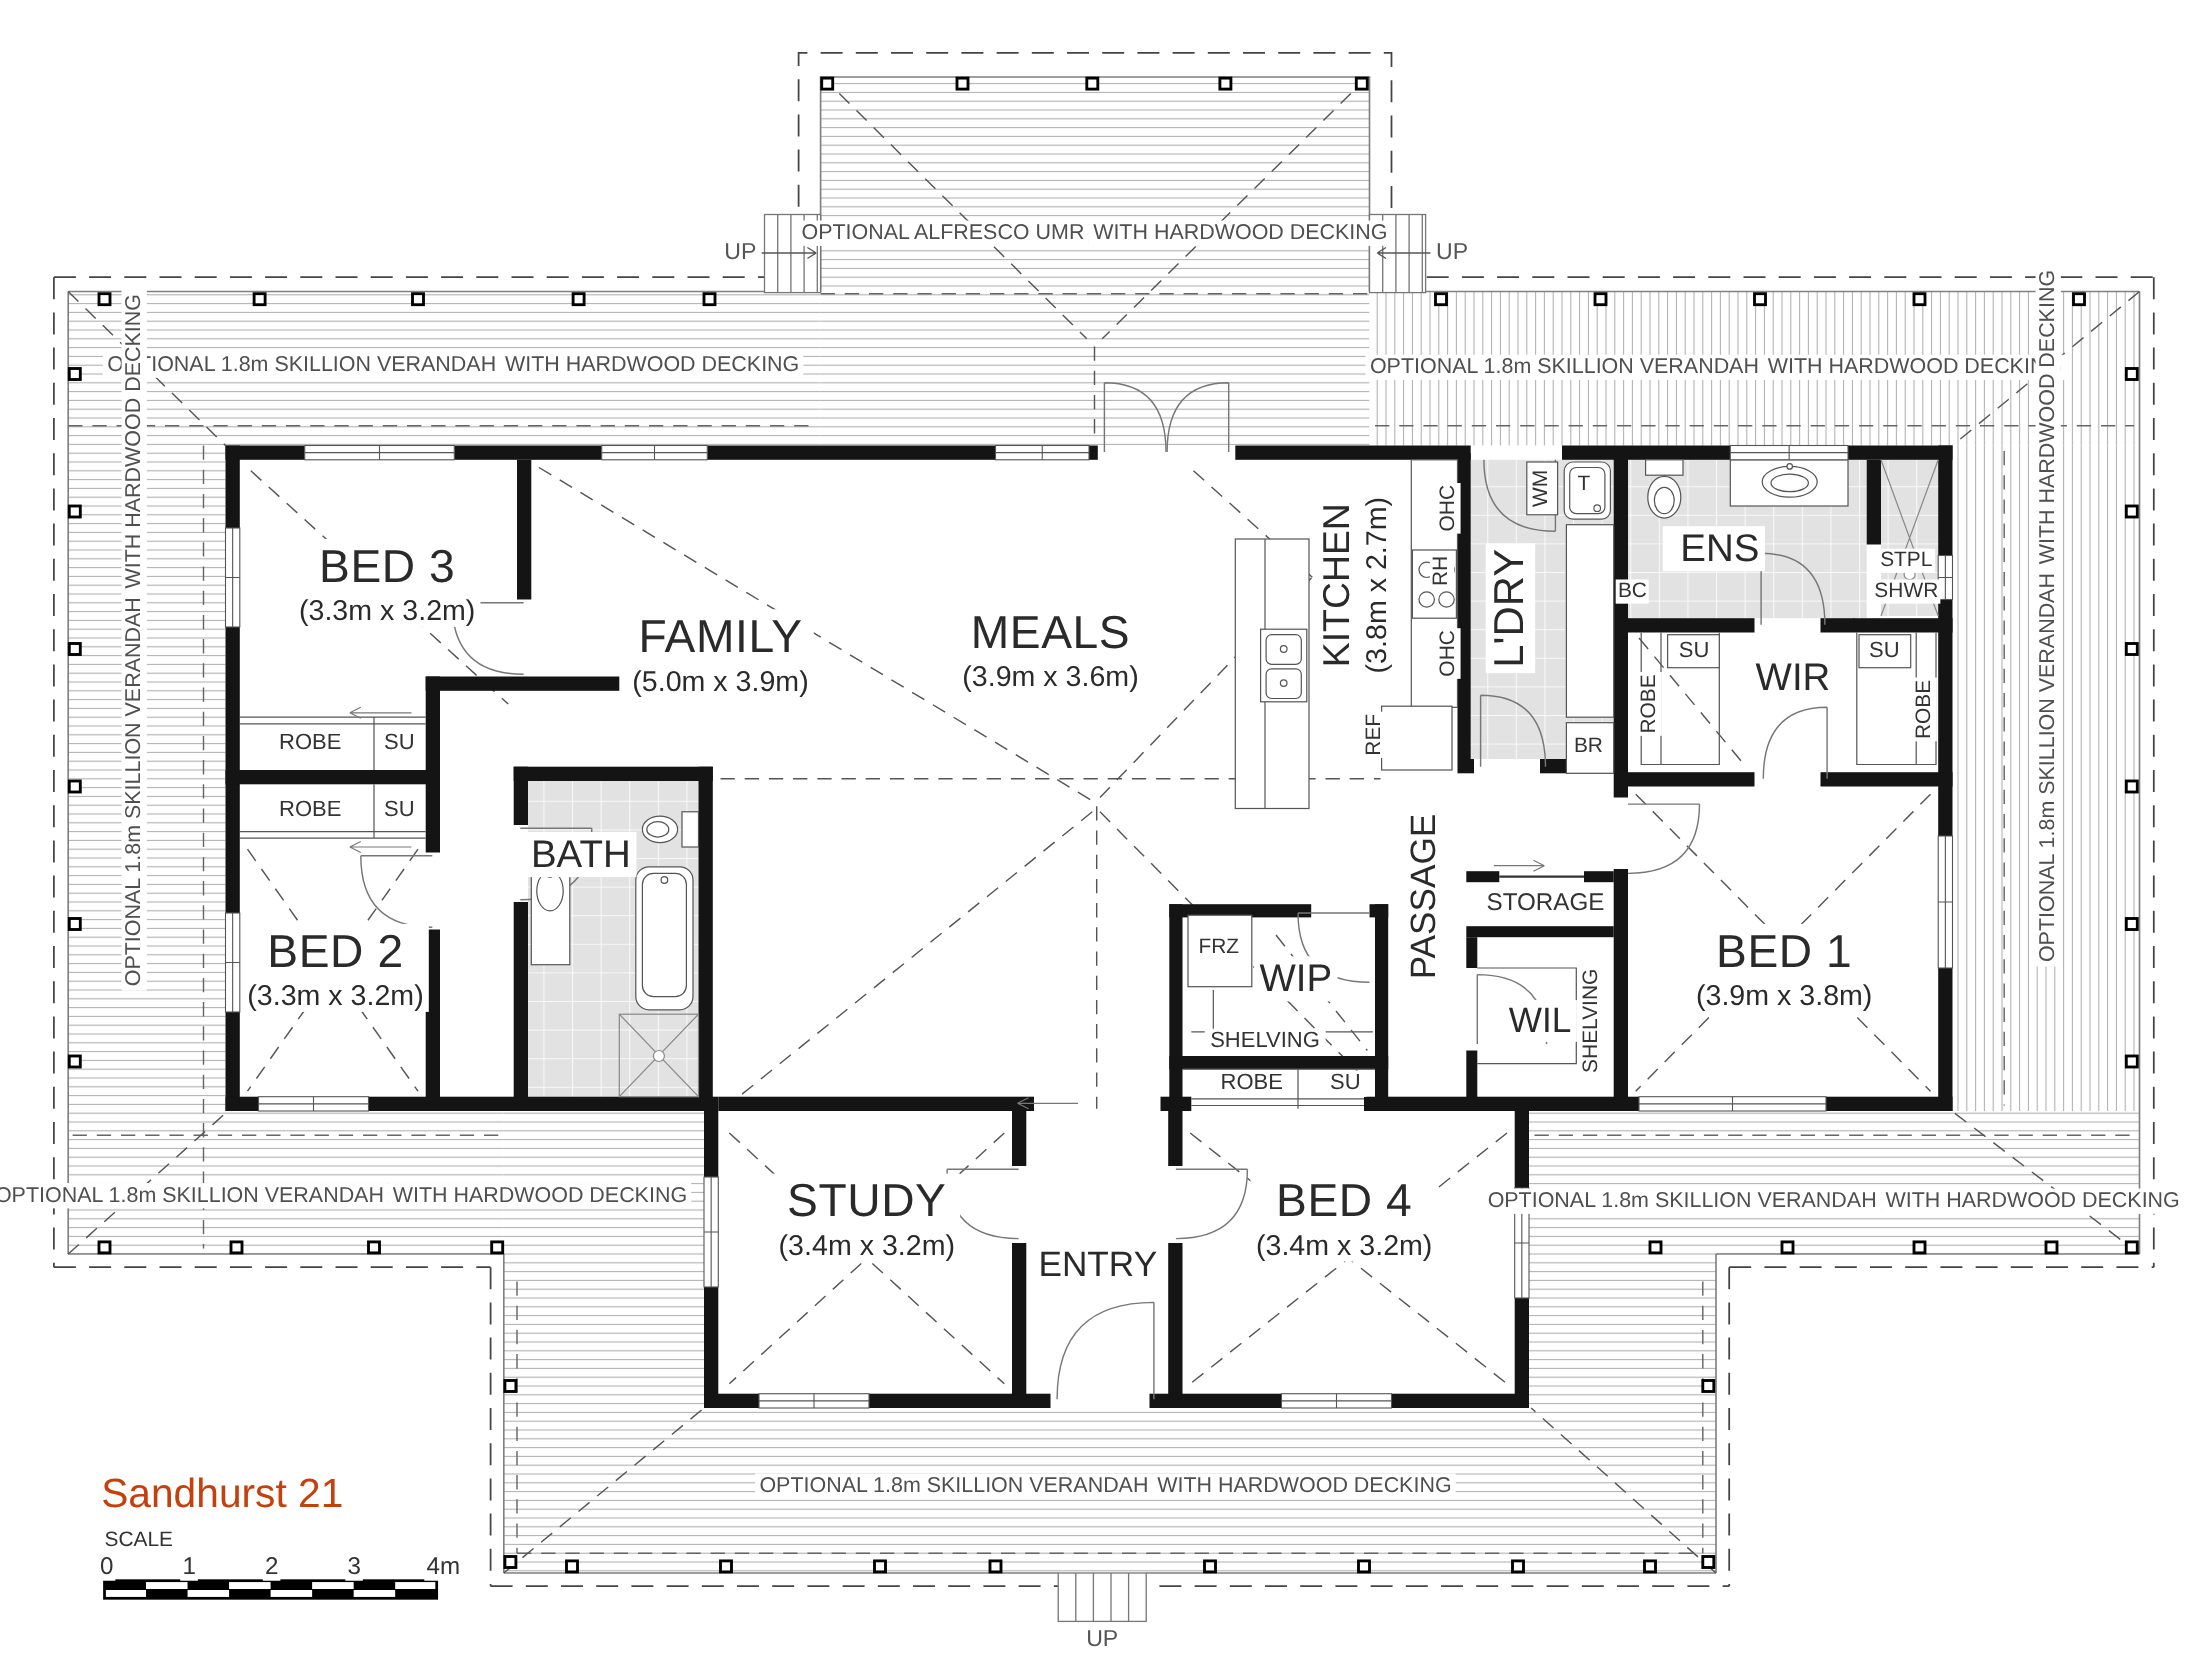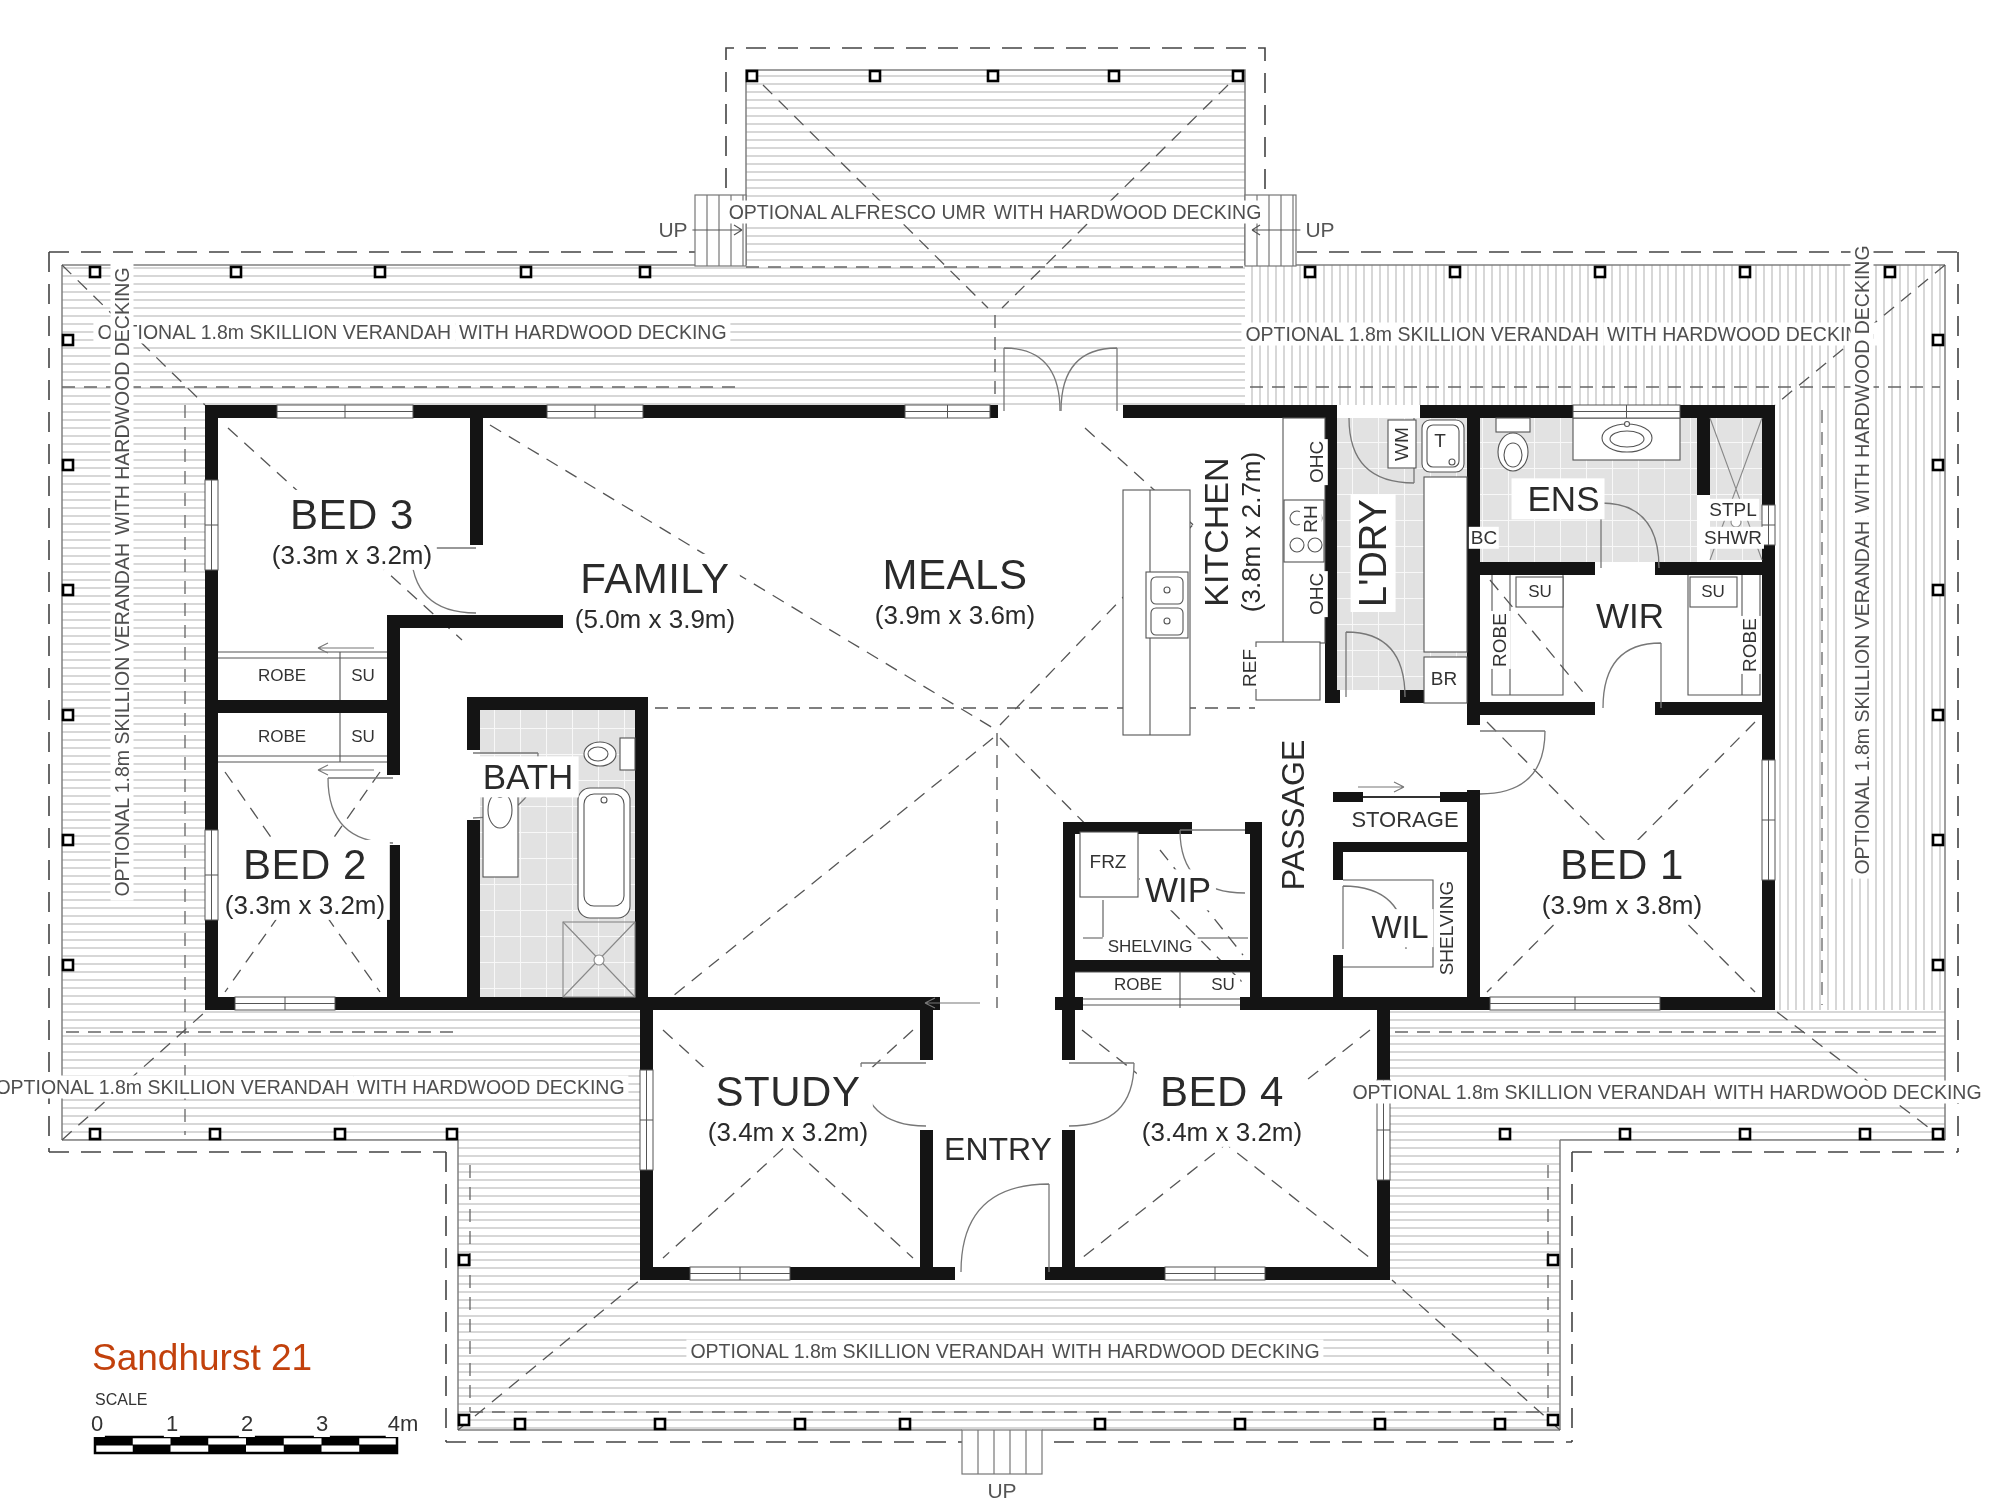--- a/index.html
+++ b/index.html
@@ -8,28 +8,28 @@
   .stage svg{position:absolute;left:0;top:0;}
   .lbl{position:absolute;transform:translate(-50%,-50%);white-space:nowrap;background:#fff;
        padding:0 5px;line-height:1.18;text-align:center;z-index:5;}
   .rot{transform:translate(-50%,-50%) rotate(-90deg);}
   .big{font-size:42px;letter-spacing:.5px;}
   .dims{font-size:26px;}
   .med{font-size:35px;}
   .md2{font-size:32px;}
   .kit{font-size:34px;}
   .ldy{font-size:38px;}
-  .sm{font-size:17px;color:#333;}
+  .sm{font-size:20px;color:#333;}
   .st{font-size:22px;color:#333;}
   .tiny{font-size:19px;color:#333;padding:0 2px;}
   .ver{font-size:19.5px;color:#4f4f4f;background:transparent;}
   .ver span{background:#fff;padding:0 4px;display:inline-block;}
   .up{font-size:21px;color:#555;}
   .title{position:absolute;transform:translateY(-50%);font-size:37px;color:#c2410c;background:#fff;z-index:5;}
-  .scaleword{position:absolute;transform:translateY(-50%);font-size:16px;color:#333;background:#fff;z-index:5;}
+  .scaleword{position:absolute;transform:translateY(-50%);font-size:19px;color:#333;background:#fff;z-index:5;}
   .tick{font-size:22px;color:#333;padding:0 2px;}
   .l2{display:block;}
 </style>
 </head>
 <body>
 
 <div class="stage">
 
 <svg width="2000" height="1512" viewBox="0 0 2000 1512">
   <defs>

